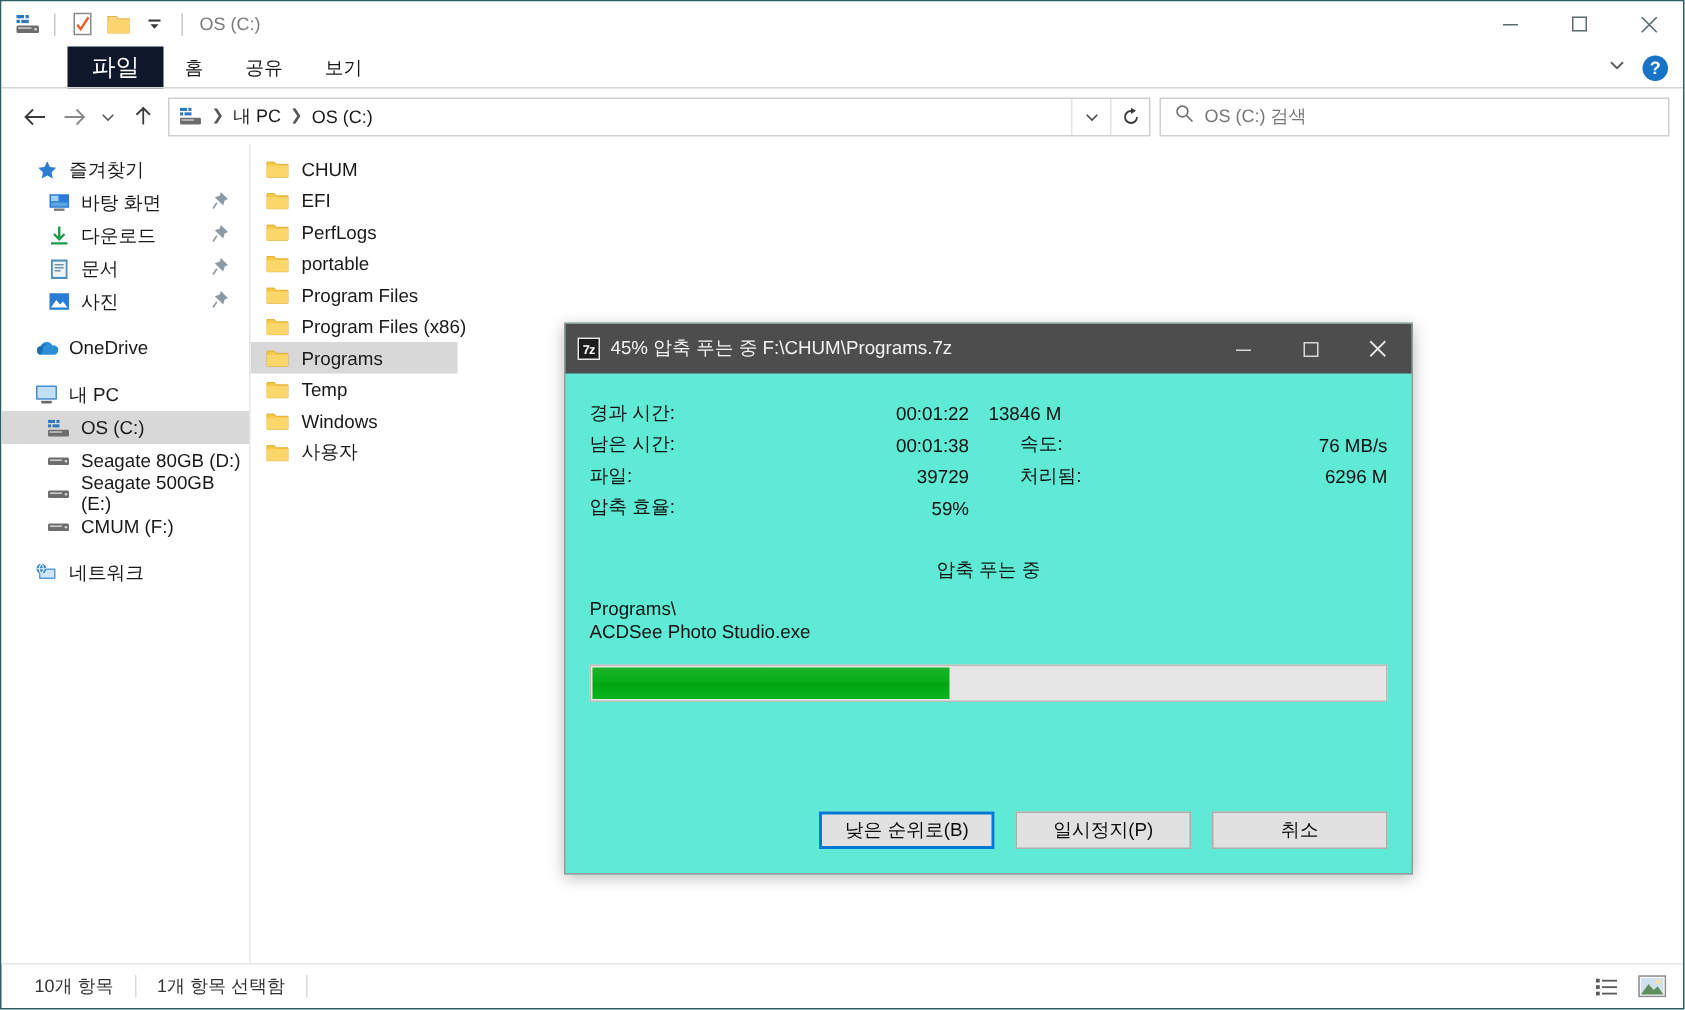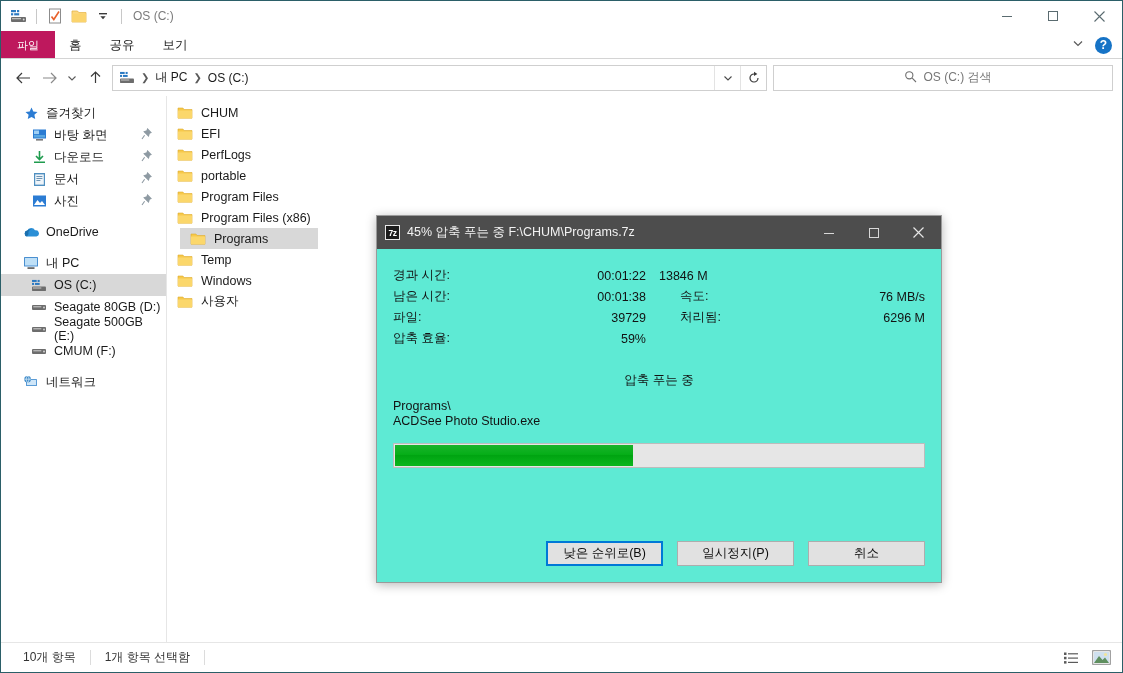--- a/index.html
+++ b/index.html
@@ -31,21 +31,21 @@
 
   
   .ribbon {
     height: 28px; flex: 0 0 28px; display: flex; align-items: stretch;
     background: #ffffff; position: relative;
   }
   .tab {
     display: flex; align-items: center; padding: 0 14px;
     font-size: 12.5px; color: #1a1a1a;
   }
-  .tab.file { background: #be185d; color: #ffffff; padding: 0 16px; font-size: 11px; }
+  .tab.file { background: #0f172a; color: #ffffff; padding: 0 16px; font-size: 16px; margin-left: 44px; }
   .ribbon-right { margin-left: auto; display: flex; align-items: center; gap: 10px; padding-right: 10px; }
   .help-btn {
     width: 17px; height: 17px; border-radius: 50%; background: #1673c6;
     color: #fff; font-size: 12px; font-weight: bold; line-height: 17px;
     text-align: center;
   }
   .ribbon-underline { position: absolute; left: 0; right: 0; bottom: 0; height: 1px; background: #d4d4d4; }
 
   
   .addrrow {
@@ -57,21 +57,21 @@
   .addrbox {
     flex: 1; height: 26px; border: 1px solid #cfcfcf; background: #fff;
     display: flex; align-items: center; margin-left: 4px; min-width: 0;
   }
   .crumbs { display: flex; align-items: center; gap: 2px; padding-left: 6px; font-size: 12px; color: #1a1a1a; flex: 1; min-width: 0; overflow: hidden; white-space: nowrap; }
   .crumb-sep { color: #5a5a5a; font-size: 10px; padding: 0 4px; }
   .addr-drop { width: 26px; height: 24px; display: flex; align-items: center; justify-content: center; border-left: 1px solid #e3e3e3; }
   .refresh { width: 26px; height: 24px; display: flex; align-items: center; justify-content: center; border-left: 1px solid #e3e3e3; }
   .searchbox {
     width: 340px; height: 26px; border: 1px solid #cfcfcf; background: #fff;
-    display: flex; align-items: center; gap: 7px; padding-left: 9px; margin-left: 6px; justify-content: center;
+    display: flex; align-items: center; gap: 7px; padding-left: 9px; margin-left: 6px;
   }
   .search-ph { font-size: 12px; color: #777; }
 
   
   .body { flex: 1; display: flex; min-height: 0; background: #fff; }
   .sidebar { width: 166px; flex: 0 0 166px; border-right: 1px solid #e6e6e6; padding-top: 6px; overflow: hidden; }
   .navitem {
     height: 22px; display: flex; align-items: center; gap: 7px;
     font-size: 12.5px; color: #1a1a1a; padding-left: 22px; position: relative;
   }
@@ -80,21 +80,21 @@
   .navitem.selected.inactive { background: #d8d8d8; }
   .navitem .ni-ico { width: 16px; height: 16px; display: flex; align-items: center; justify-content: center; flex: 0 0 16px; }
   .navitem .pin { position: absolute; right: 14px; top: 4px; }
   .nav-gap { height: 9px; }
 
   .filelist { flex: 1; padding-top: 6px; position: relative; overflow: hidden; }
   .filerow {
     height: 21px; display: flex; align-items: center; gap: 8px;
     font-size: 12.5px; color: #1a1a1a; padding-left: 10px; width: 138px; margin-left: 0;
   }
-  .filerow.selected { background: #d8d8d8; margin-left: 13px; }
+  .filerow.selected { background: #d8d8d8; }
   .folder-ico { width: 16px; height: 14px; flex: 0 0 16px; }
 
   
   .statusbar {
     height: 30px; flex: 0 0 30px; border-top: 1px solid #e6e6e6;
     display: flex; align-items: center; padding: 0 8px;
     font-size: 12px; color: #333;
   }
   .st-item { padding: 0 14px; }
   .st-sep { width: 1px; height: 15px; background: #dcdcdc; }

